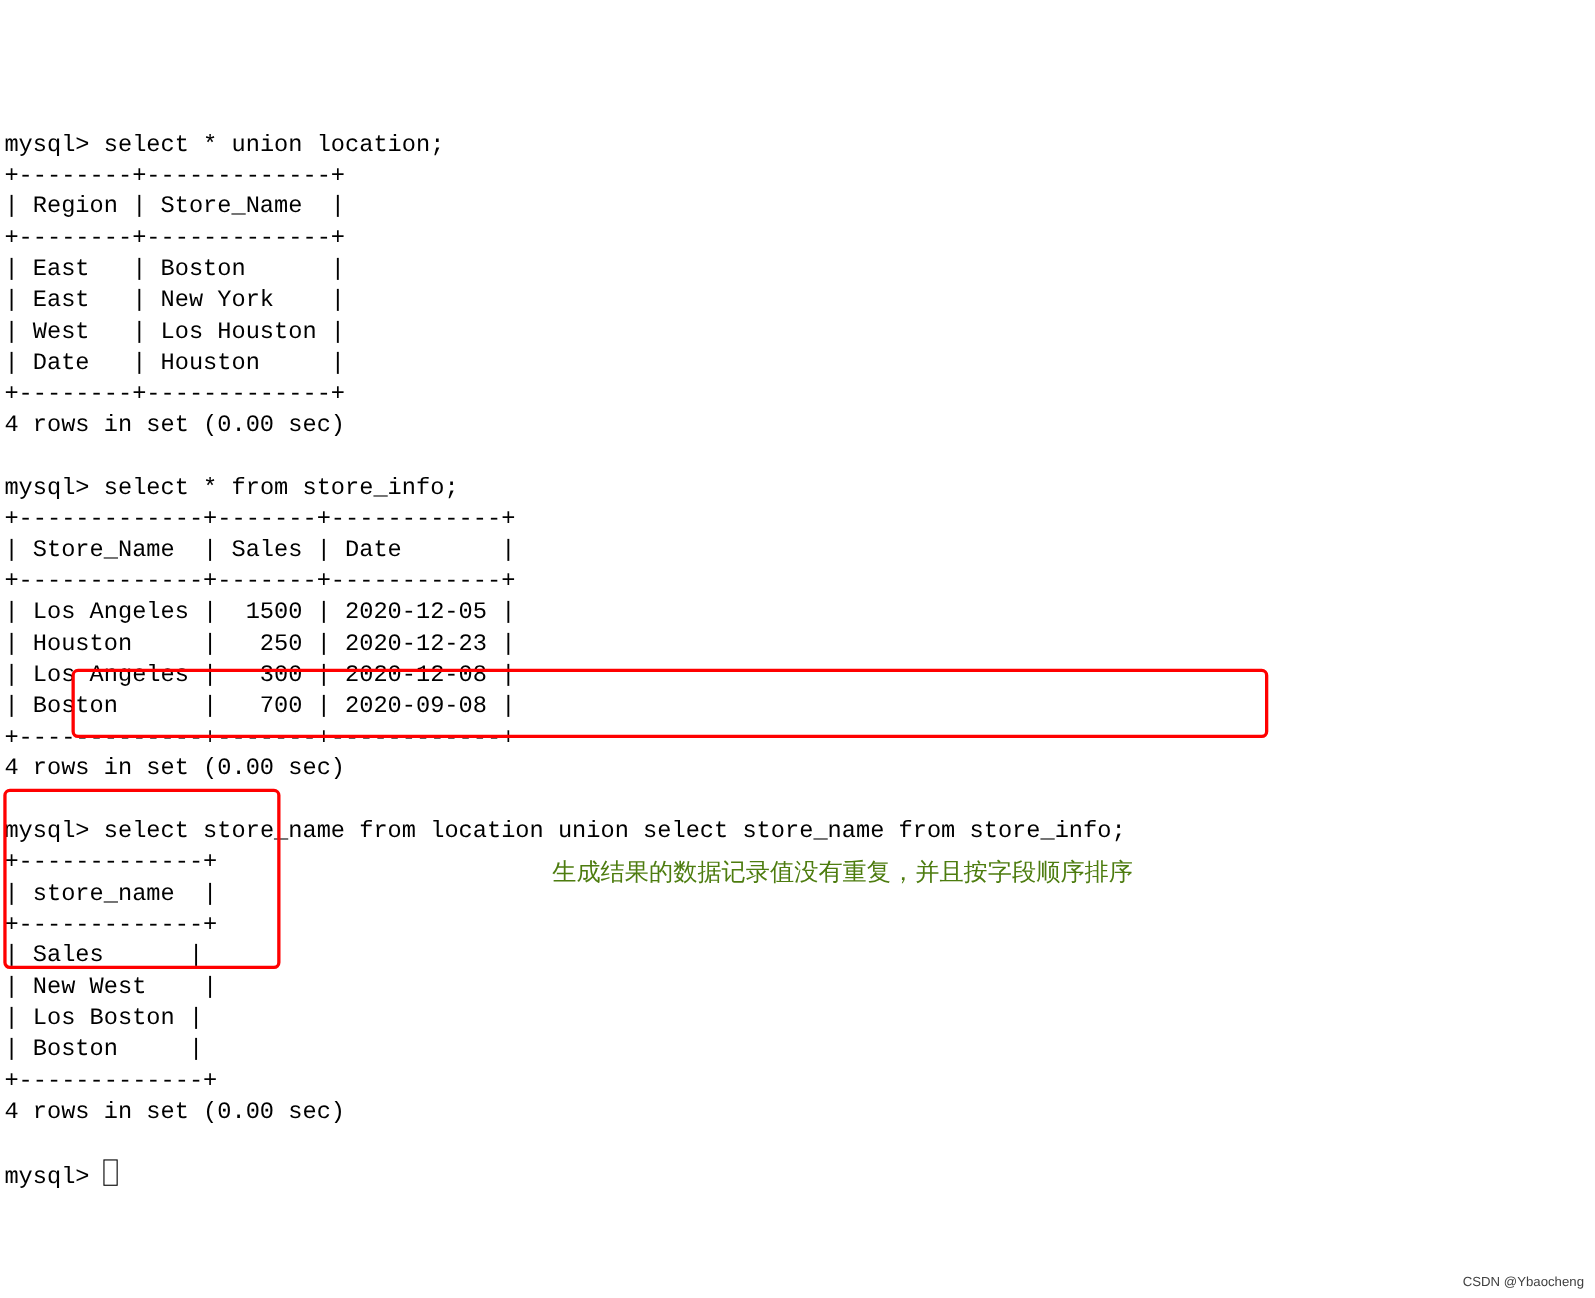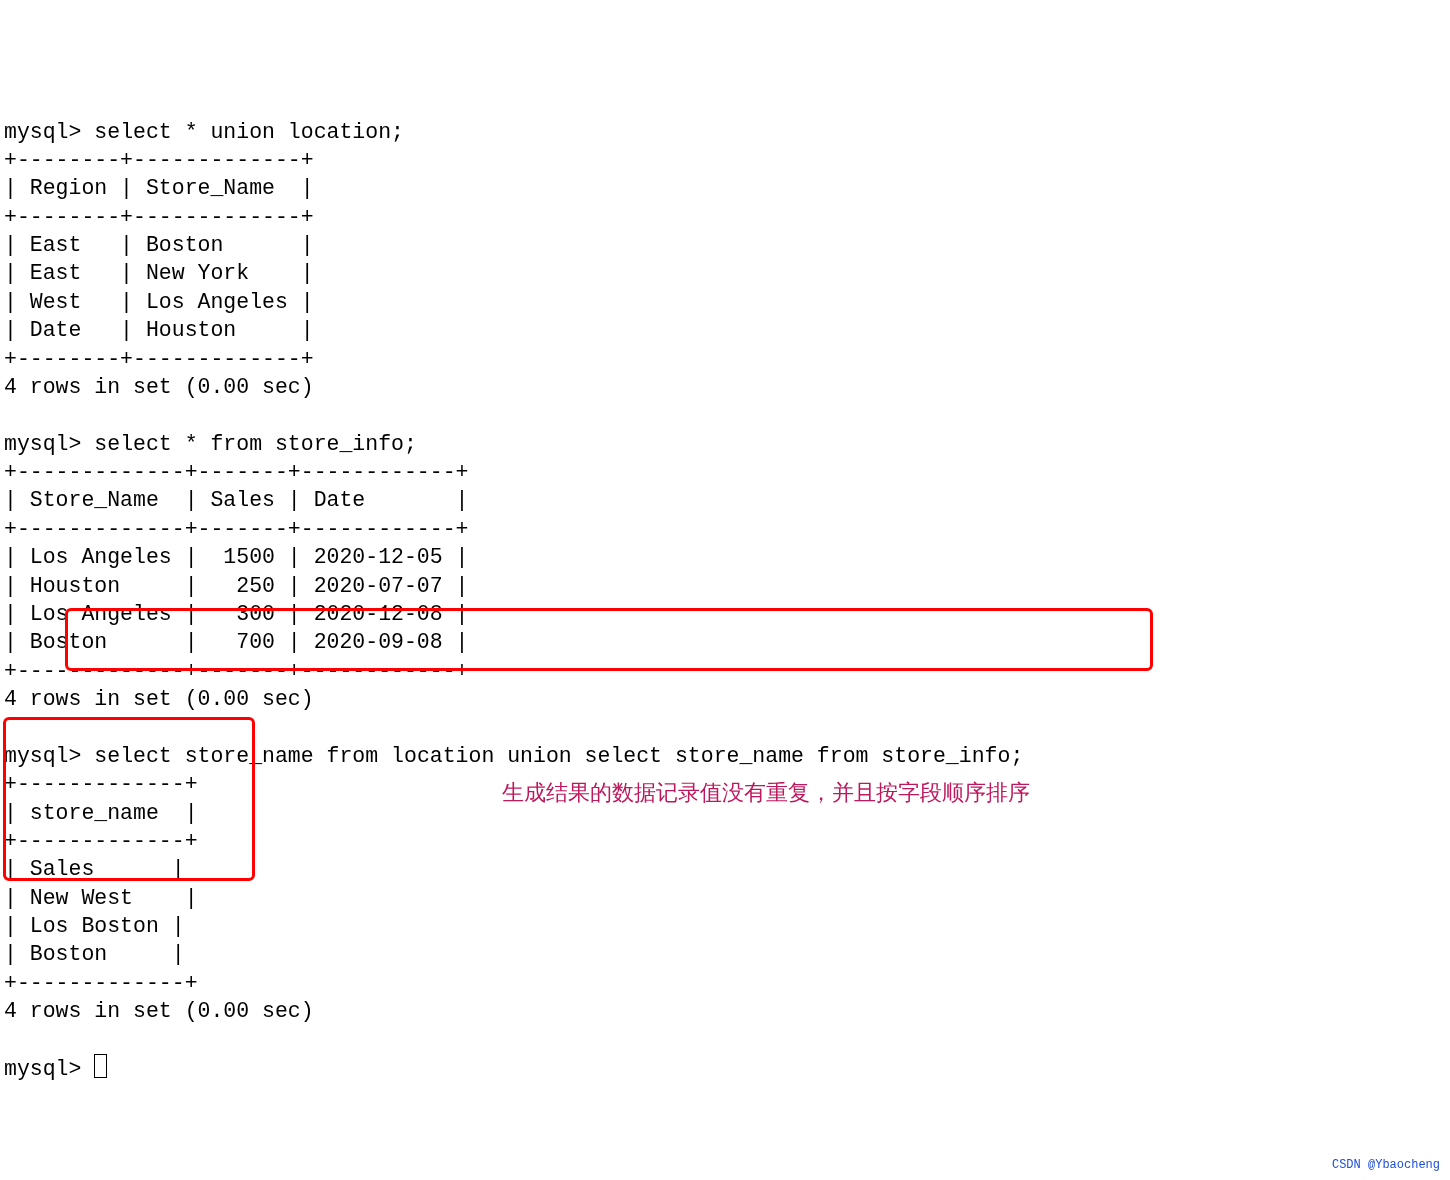--- a/index.html
+++ b/index.html
@@ -18,31 +18,31 @@
     overflow: hidden;
   }
   .highlight-box {
     position: absolute;
     border: 3px solid #ff0000;
     border-radius: 6px;
     pointer-events: none;
   }
   .annotation-text {
     position: absolute;
-    color: #be185d;
+    color: #4d7c0f;
     font-family: "Microsoft YaHei", "SimSun", Arial, sans-serif;
     font-size: 22px;
     white-space: nowrap;
   }
   .watermark {
     position: absolute;
     bottom: 6px;
     right: 10px;
-    color: #1d4ed8;
-    font-family: Liberation Mono, monospace;
+    color: #404040;
+    font-family: Liberation Sans, sans-serif;
     font-size: 12px;
     white-space: nowrap;
   }
   .cursor {
     display: inline-block;
     width: 11px;
     height: 22px;
     border: 1px solid #000;
     vertical-align: -3px;
   }
@@ -51,31 +51,31 @@
 <body>
 
 
 
 <span><span>mysql&gt; </span><span>select * union location;</span>
 <span>+--------+-------------+</span>
 <span>| Region | Store_Name  |</span>
 <span>+--------+-------------+</span>
 <span>| East   | Boston      |</span>
 <span>| East   | New York    |</span>
-<span>| West   | Los Angeles |</span>
+<span>| West   | Los Houston |</span>
 <span>| Date   | Houston     |</span>
 <span>+--------+-------------+</span>
 <span>4 rows in set (0.00 sec)</span>
 
 <span>mysql&gt; </span><span>select * from store_info;</span>
 <span>+-------------+-------+------------+</span>
 <span>| Store_Name  | Sales | Date       |</span>
 <span>+-------------+-------+------------+</span>
 <span>| Los Angeles |  1500 | 2020-12-05 |</span>
-<span>| Houston     |   250 | 2020-07-07 |</span>
+<span>| Houston     |   250 | 2020-12-23 |</span>
 <span>| Los Angeles |   300 | 2020-12-08 |</span>
 <span>| Boston      |   700 | 2020-09-08 |</span>
 <span>+-------------+-------+------------+</span>
 <span>4 rows in set (0.00 sec)</span>
 
 <span>mysql&gt; </span><span>select store_name from location union select store_name from store_info;</span>
 <span>+-------------+</span>
 <span>| store_name  |</span>
 <span>+-------------+</span>
 <span>| Sales      |</span>

